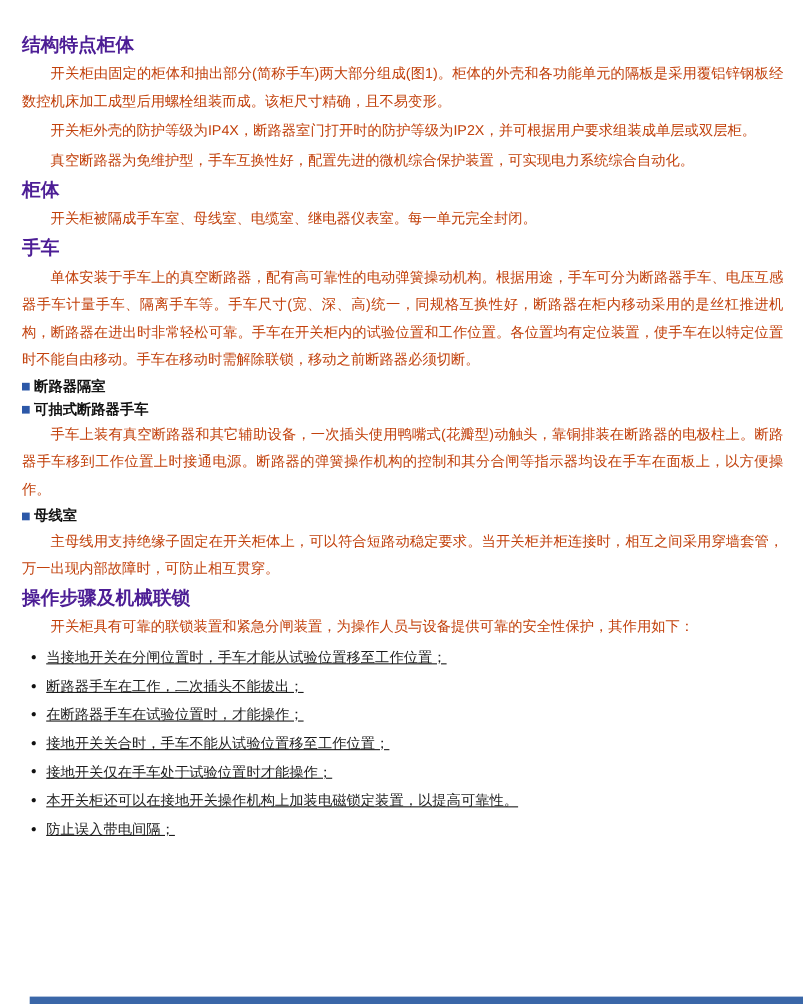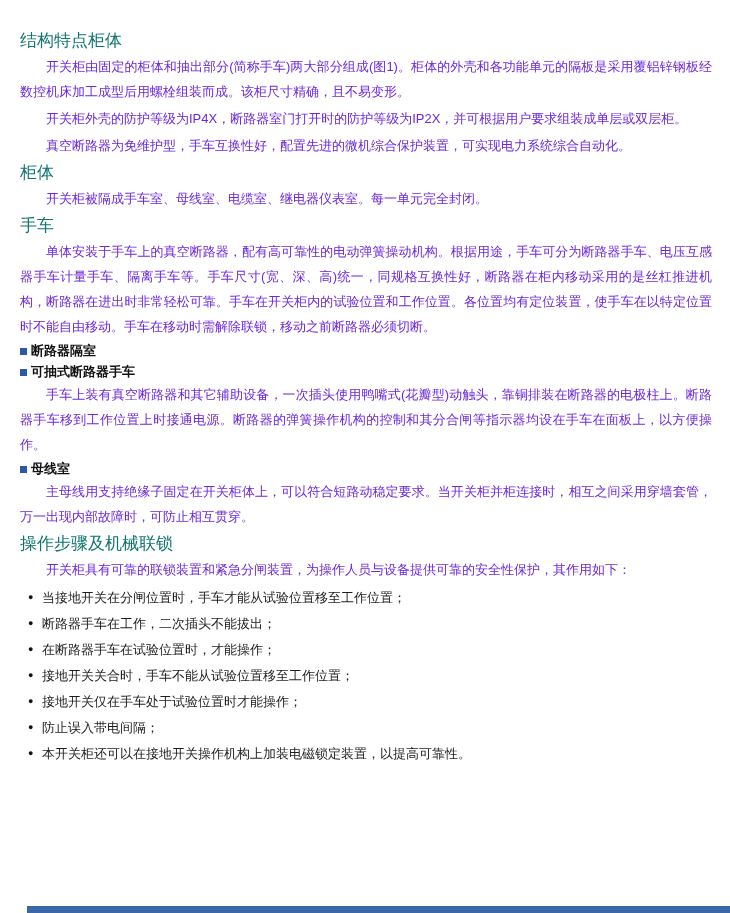--- a/index.html
+++ b/index.html
@@ -10,54 +10,55 @@
     color: #1c1c1c;
     overflow: hidden;
   }
   .page {
     position: relative;
     width: 730px; height: 913px;
     padding: 30px 18px 0 20px;
     background: #ffffff;
   }
   .section-title {
-    color: #0f766e;
+    color: #4c1d95;
     font-size: 17px;
-    font-weight: 400;
+    font-weight: 700;
     line-height: 22px;
     margin: 4px 0 2px 0;
   }
   .section-title.first { margin-top: 0; }
   p.body {
     font-size: 13px;
     line-height: 25px;
     text-align: justify;
     text-indent: 2em;
     margin: 0 0 2px 0;
-    color: #6d28d9;
+    color: #c2410c;
   }
   .subhead {
     display: flex;
     align-items: center;
     gap: 4px;
     font-size: 13px;
     font-weight: 700;
     line-height: 18px;
     margin: 3px 0 1px 0;
     color: #111111;
   }
   .subhead .sq {
     width: 7px; height: 7px;
     background: #2c58a8;
     flex: none;
   }
   ul.interlock-list {
     list-style: none;
     margin: 0;
     padding: 1px 0 0 8px;
+    text-decoration: underline;
   }
   ul.interlock-list li {
     position: relative;
     padding-left: 14px;
     font-size: 13px;
     line-height: 25px;
     margin-bottom: 1px;
     text-align: justify;
   }
   ul.interlock-list li::before {
@@ -111,18 +112,18 @@
 
   <h2 class="section-title">操作步骤及机械联锁</h2>
   <p class="body">开关柜具有可靠的联锁装置和紧急分闸装置，为操作人员与设备提供可靠的安全性保护，其作用如下：</p>
 
   <ul class="interlock-list">
     <li>当接地开关在分闸位置时，手车才能从试验位置移至工作位置；</li>
     <li>断路器手车在工作，二次插头不能拔出；</li>
     <li>在断路器手车在试验位置时，才能操作；</li>
     <li>接地开关关合时，手车不能从试验位置移至工作位置；</li>
     <li>接地开关仅在手车处于试验位置时才能操作；</li>
+    <li>本开关柜还可以在接地开关操作机构上加装电磁锁定装置，以提高可靠性。</li>
     <li>防止误入带电间隔；</li>
-    <li>本开关柜还可以在接地开关操作机构上加装电磁锁定装置，以提高可靠性。</li>
   </ul>
 
   <div class="footer-bar"></div>
 </div>
 
 </body></html>

